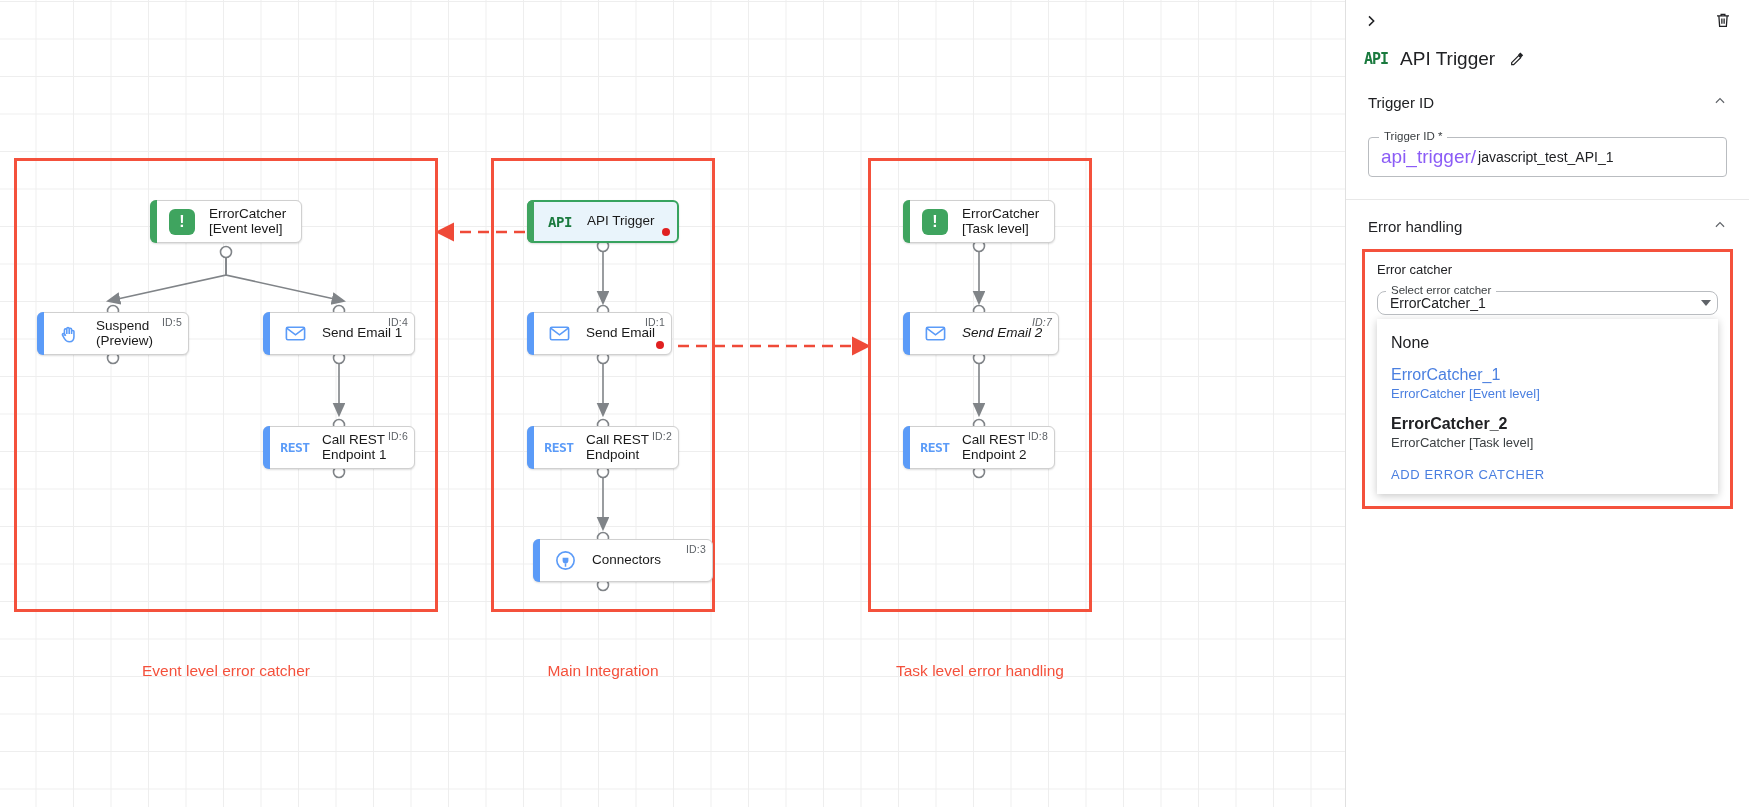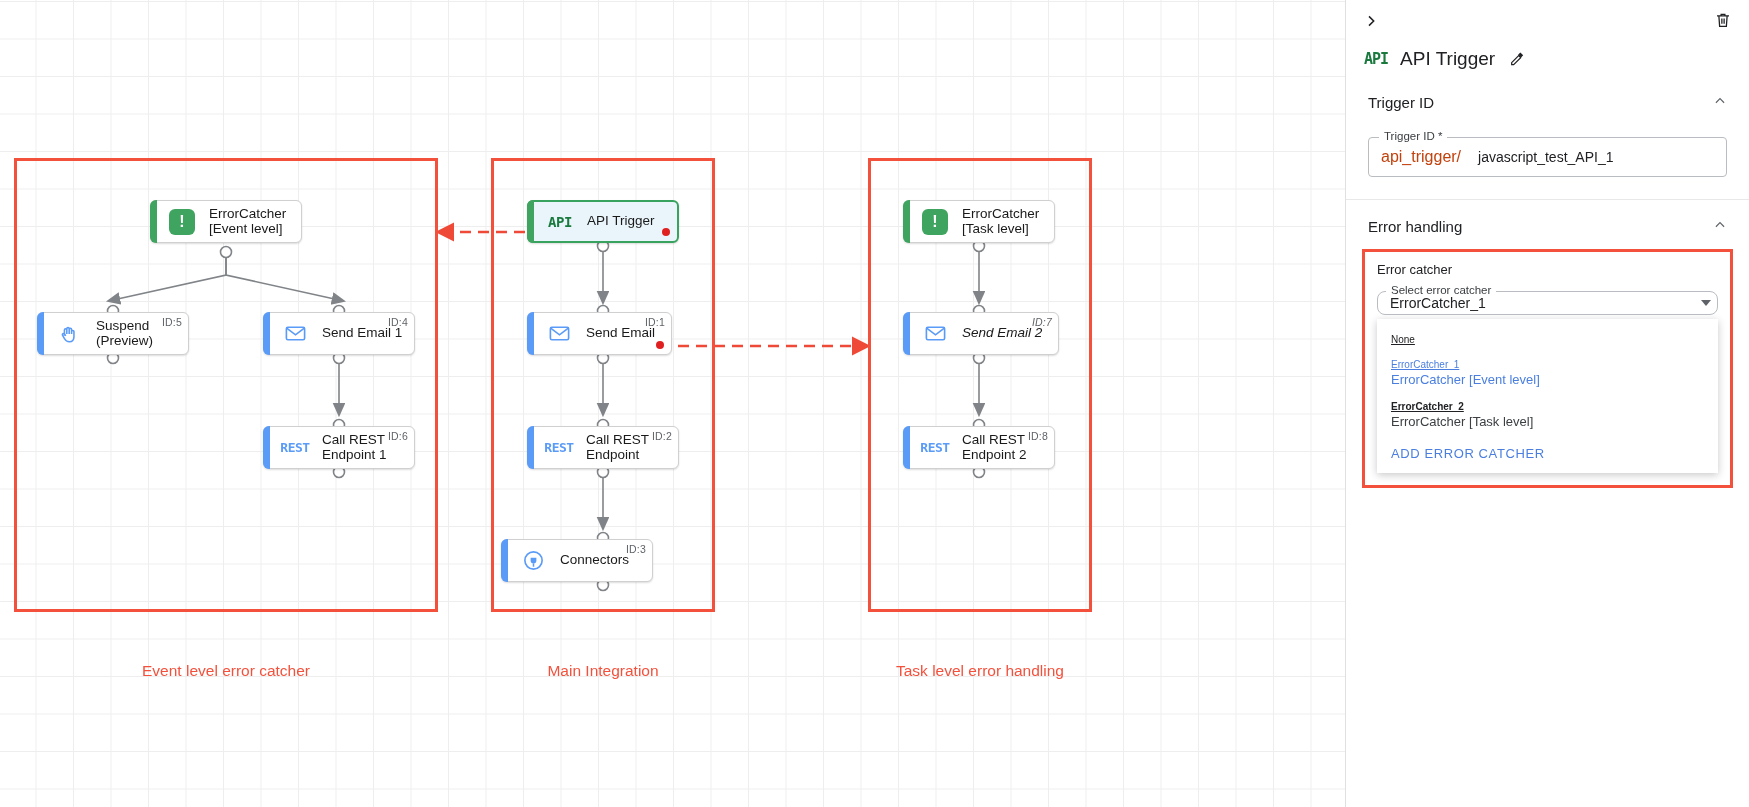--- a/index.html
+++ b/index.html
@@ -178,21 +178,21 @@
     height: 40px;
     display: flex; align-items: center;
     padding: 0 12px;
   }
   .outlined .legend {
     position: absolute; top: -8px; left: 10px;
     background: #fff; padding: 0 5px;
     font-size: 11.5px; color: #3c4043;
     font-weight: 500;
   }
-  .prefix { color: #c2410c; font-size: 16px; margin-right: 17px; }
+  .prefix { color: #8b5cf6; font-size: 19px; margin-right: 2px; }
   .fieldval { color: #202124; font-size: 14px; }
 
   
   .err-box {
     margin: 0 16px;
     border: 3px solid #f4513c;
     padding: 10px 12px 12px 12px;
     position: relative;
   }
   .err-box-title {
@@ -222,21 +222,21 @@
   }
   .menu {
     margin-top: 4px;
     background: #fff;
     box-shadow: 0 2px 8px rgba(0,0,0,0.22);
     padding: 8px 0 10px 0;
   }
   .menu-item {
     padding: 7px 14px; cursor: pointer;
   }
-  .menu-item .mi-main { font-size: 10px; color: #202124; text-decoration: underline; }
+  .menu-item .mi-main { font-size: 16px; color: #202124; }
   .menu-item .mi-sub { font-size: 13px; color: #3c4043; margin-top: 2px; }
   .menu-item.sel .mi-main { color: #4a7fe0; }
   .menu-item.sel .mi-sub { color: #4a7fe0; }
   .menu-item.bold .mi-main { font-weight: 600; }
   .menu-action {
     padding: 10px 14px 2px 14px;
     font-size: 13px; letter-spacing: 0.6px;
     color: #4a7fe0; font-weight: 500; cursor: pointer;
   }
 </style>
@@ -369,21 +369,21 @@
     <div class="node" style="left:527px; top:426px; width:152px;">
       <div class="accent"></div>
       <div class="node-icon">
         <span class="txt-rest">REST</span>
       </div>
       <div class="node-title">Call REST
 Endpoint</div>
       <div class="node-id">ID:2</div>
     </div>
 
-    <div class="node" style="left:501px; top:539px; width:152px;">
+    <div class="node" style="left:533px; top:539px; width:180px;">
       <div class="accent"></div>
       <div class="node-icon">
         <svg width="23" height="23" viewBox="0 0 24 24" fill="none" stroke="#5b9bf8" stroke-width="1.7">
           <circle cx="12" cy="12" r="9"></circle>
           <path d="M9 9v3a3 3 0 0 0 6 0V9" fill="#5b9bf8" stroke="none"></path>
           <path d="M12 15v3.5" stroke-width="1.6"></path>
         </svg>
       </div>
       <div class="node-title">Connectors</div>
       <div class="node-id">ID:3</div>

